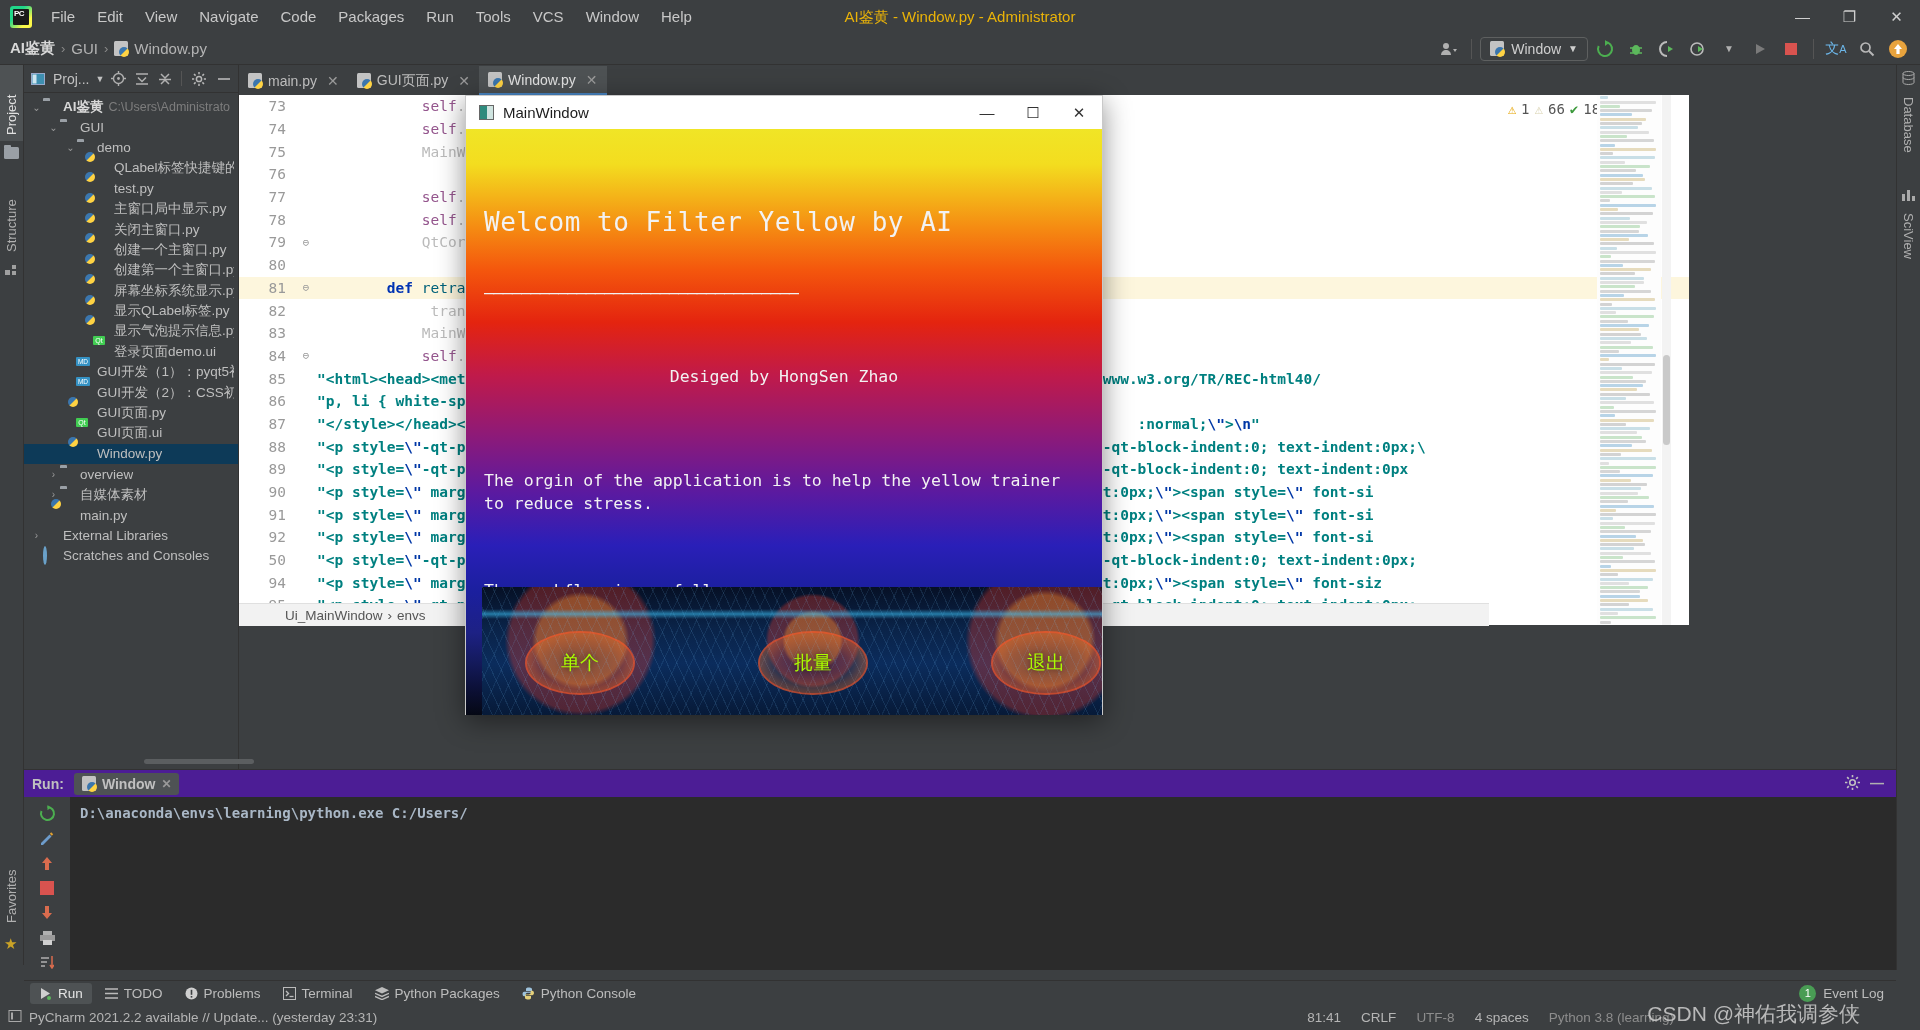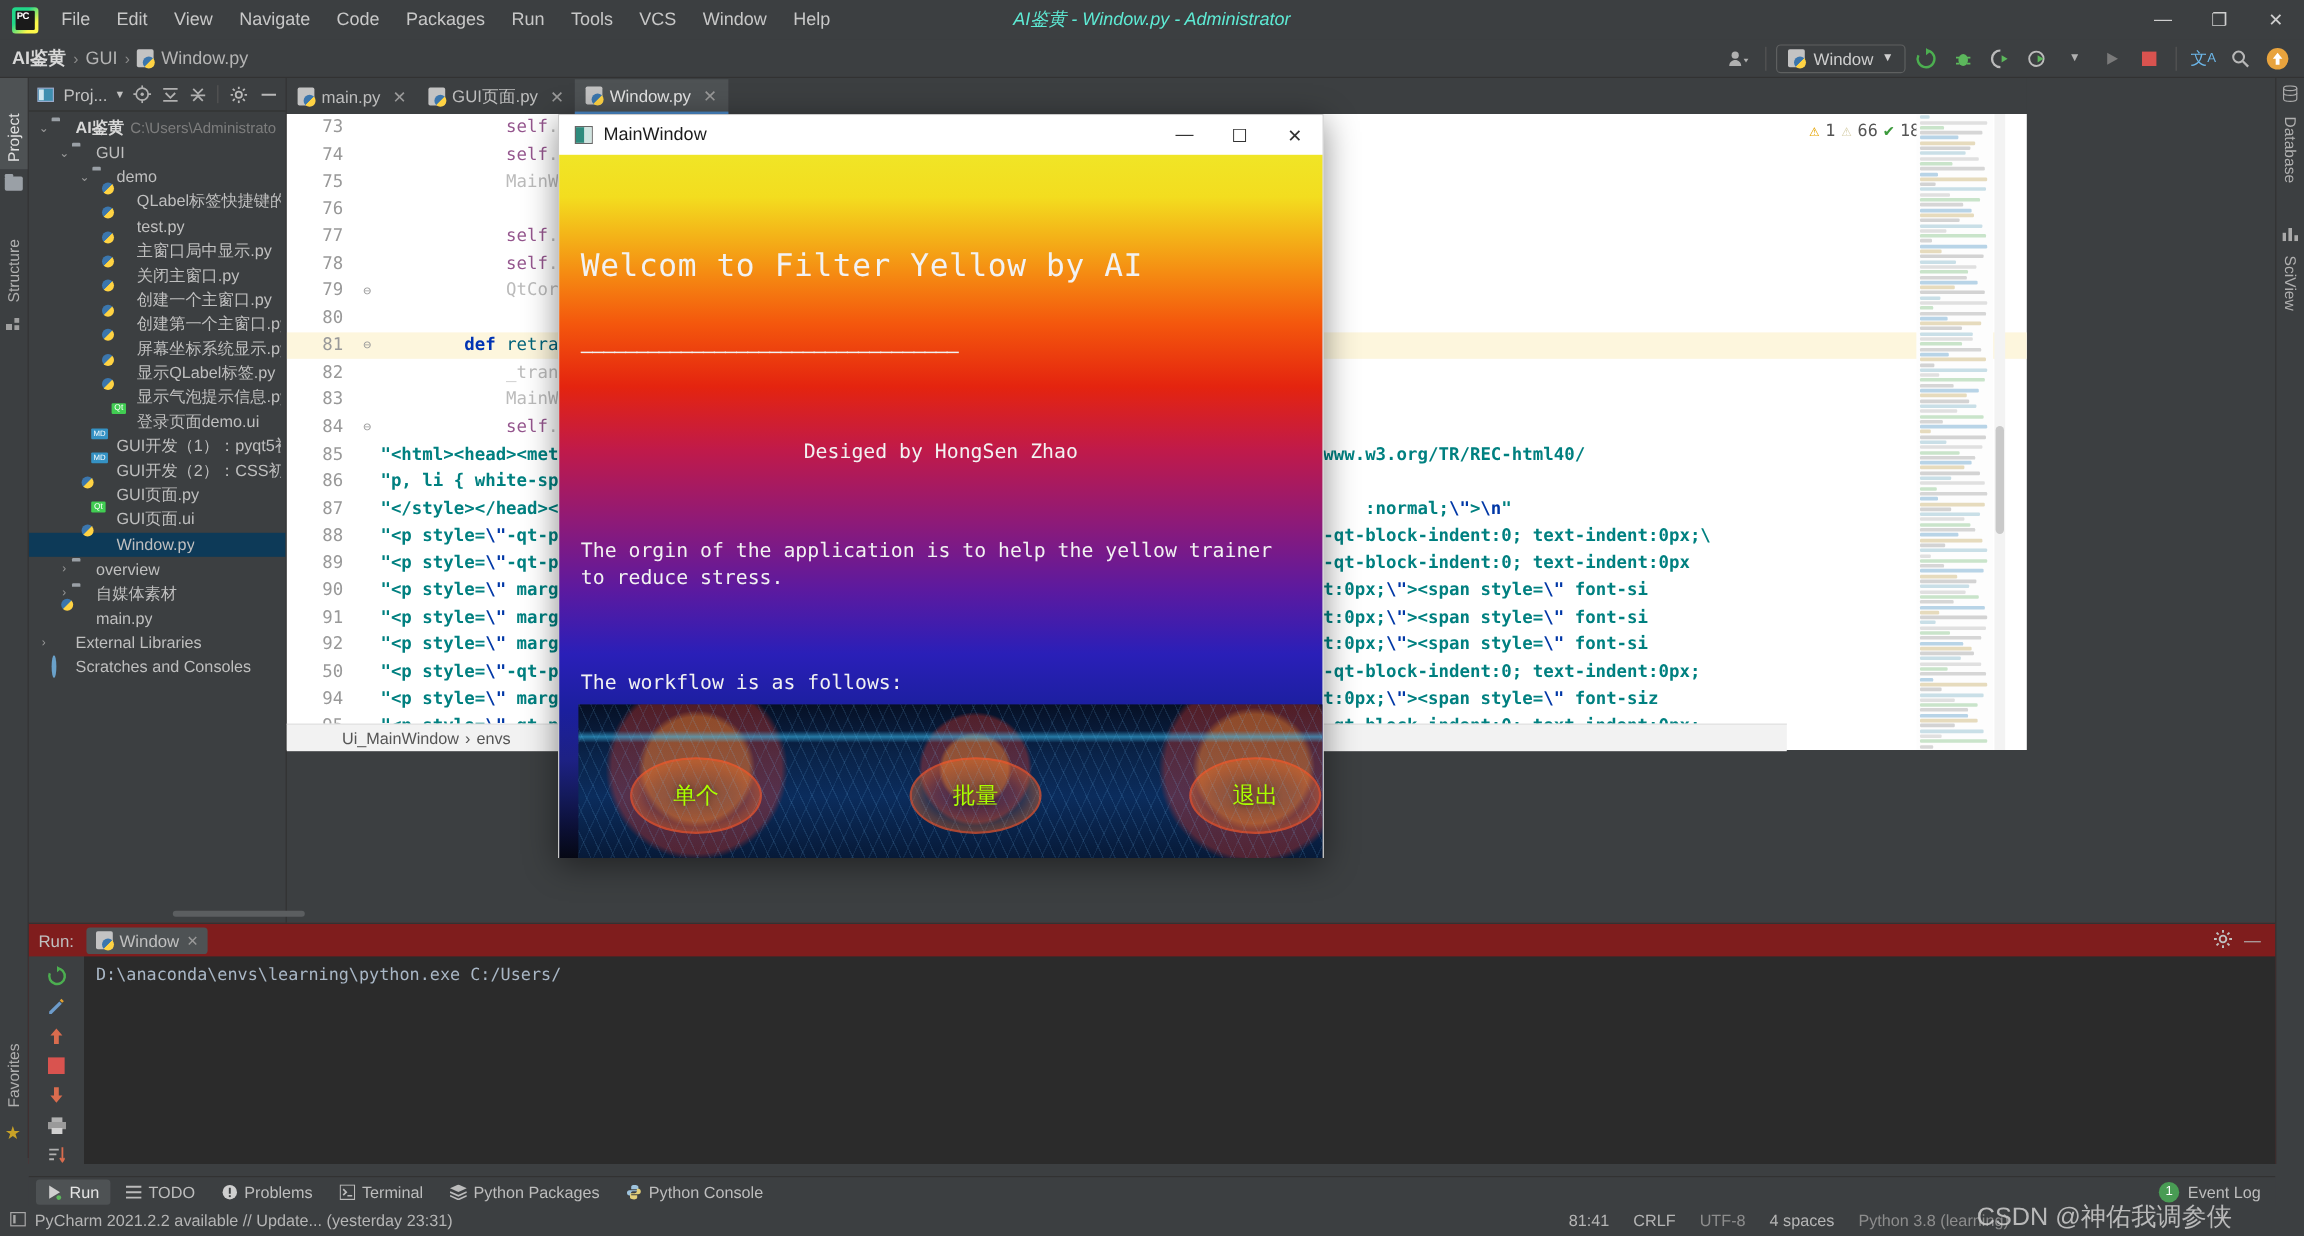--- a/index.html
+++ b/index.html
@@ -20,21 +20,21 @@
   }
   .pc-logo { width:22px; height:22px; margin:0 8px 0 10px; position:relative; flex:none; }
   .pc-logo .sq { position:absolute; inset:0; border-radius:3px;
      background:linear-gradient(135deg,#21d789 0%,#21d789 35%,#fcf84a 75%,#fcf84a 100%); }
   .pc-logo .inner { position:absolute; left:3px; top:3px; right:3px; bottom:3px;
      background:#1a1a1a; border-radius:1px; }
   .pc-logo .txt { position:absolute; left:4px; top:3px; color:#fff; font-size:8px; font-weight:bold; letter-spacing:-0.5px;}
   .menubar { display:flex; align-items:center; gap:0px; }
   .menu-item { padding:4px 11px; font-size:15px; color:#c8c8c8; cursor:default; white-space:nowrap;}
   .win-title { position:absolute; left:0; right:0; top:0; height:33px; line-height:33px;
-     text-align:center; color:#5eead4; font-size:15px; pointer-events:none;font-style:italic; }
+     text-align:center; color:#eab308; font-size:15px; pointer-events:none; }
   .win-ctrl { position:absolute; top:0; display:flex; height:33px; align-items:center; right:0;}
   .wc { width:47px; height:33px; display:flex; align-items:center; justify-content:center;
         color:#cfcfcf; font-size:15px; }
 
   
   .navbar {
     position:absolute; left:0; top:33px; width:1920px; height:32px;
     background:#3c3f41; display:flex; align-items:center; padding-left:10px;
     border-bottom:1px solid #323232;
   }
@@ -124,21 +124,21 @@
      background:#fdfdfd; overflow:hidden; }
   .mm-line { height:3px; margin:1.3px 0 0 3px; border-radius:1px; }
   .escroll { position:absolute; right:18px; top:0; width:9px; height:530px; background:#f3f3f3;}
   .escroll .thumb { position:absolute; top:260px; left:1px; width:7px; height:90px; background:#c9c9c9; border-radius:4px;}
 
   
   .rightstrip { position:absolute; right:0; top:65px; width:24px; height:905px; background:#3c3f41;
      border-left:1px solid #323232;}
 
   
-  .runpanel { position:absolute; left:24px; top:769px; width:1872px; height:201px; background:#7f1d1d; }
+  .runpanel { position:absolute; left:24px; top:769px; width:1872px; height:201px; background:#4c1d95;font-weight:bold; }
   .runhdr { height:28px; display:flex; align-items:center; gap:10px; padding-left:8px;
      font-size:14px; color:#c0c0c0; border-top:1px solid #323232;}
   .runhdr .tabx { display:flex; align-items:center; gap:6px; background:#4e5254; padding:3px 8px;
      border-radius:3px;}
   .runbody { position:absolute; left:46px; top:28px; right:0; bottom:0; background:#2b2b2b;
      font-family:"DejaVu Sans Mono", monospace; font-size:14px; color:#a9b7c6; padding:8px 10px;}
   .runtools { position:absolute; left:0; top:28px; width:46px; bottom:0; background:#3c3f41;
      display:flex; flex-direction:column; align-items:center; gap:9px; padding-top:8px;}
   .rt { width:22px; height:22px; display:flex; align-items:center; justify-content:center; font-size:16px;}
   .runhdr-right { margin-left:auto; display:flex; gap:10px; padding-right:12px; color:#b0b0b0;}
@@ -196,21 +196,21 @@
      align-items:center; justify-content:center;
      color:#aaff00; font-size:19px; font-family:"DejaVu Sans", sans-serif;
      text-shadow:0 0 6px rgba(0,0,0,.7);
      border-radius:50%;
      box-shadow: 0 0 0 2px rgba(255,90,40,.65), 0 0 18px 6px rgba(255,120,40,.45) inset;
   }
   .qtext { position:relative; padding:36px 18px 0 18px; font-family:"DejaVu Sans Mono", monospace;
      color:#f2f2f2; font-size:16.5px; line-height:23px; white-space:pre-wrap;}
   .qt-h1 { font-size:26px; letter-spacing:.5px; margin-bottom:2px;}
   .qt-rule { letter-spacing:-1px; font-size:17px; margin-bottom:14px; }
-  .qt-center { text-align:center; margin-bottom:13px;}
+  .qt-center { text-align:center; margin-bottom:35px;}
   .qt-p { margin-bottom:18px; }
   .qt-indent1 { padding-left:44px; }
 </style>
 </head>
 <body>
 
 <div id="app">
 
   <div class="titlebar">
     <div class="pc-logo">

